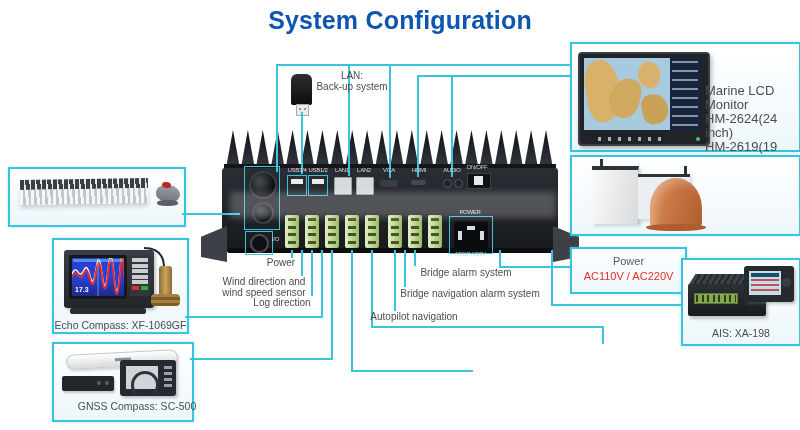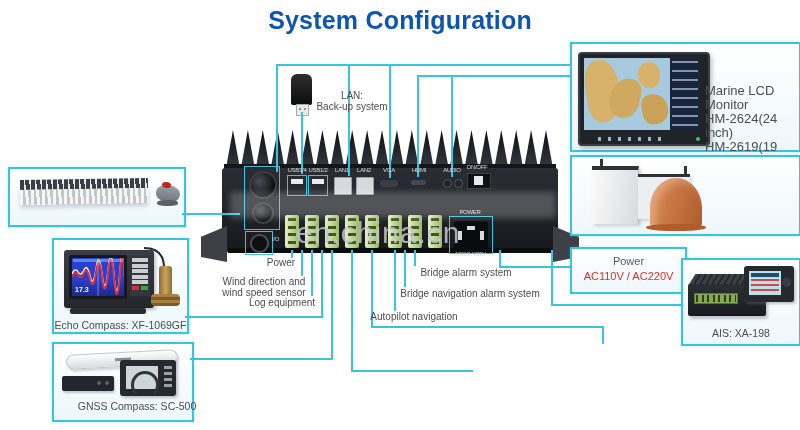--- a/index.html
+++ b/index.html
@@ -84,21 +84,20 @@
       <i class="fin"></i>
       <i class="fin"></i>
   </div>
   <div class="abs" style="left:224px;top:164px;width:332px;height:6px;background:#141619;z-index:1"></div>
   <div class="abs" style="left:222px;top:168px;width:336px;height:84px;border-radius:3px;background:linear-gradient(180deg,#2a2d33,#17191d);z-index:1"></div>
   <div class="abs" style="left:201px;top:226px;width:26px;height:36px;background:#3d4147;clip-path:polygon(100% 0,100% 100%,0 86%,0 30%);z-index:1"></div>
   <div class="abs" style="left:553px;top:226px;width:26px;height:36px;background:#3d4147;clip-path:polygon(0 0,0 100%,100% 86%,100% 30%);z-index:1"></div>
   <div class="abs" style="left:228px;top:248px;width:324px;height:5px;background:#0c0d0f;z-index:2"></div>
 
   <div class="abs" style="left:230px;top:192px;width:326px;height:26px;background:rgba(255,255,255,.22);filter:blur(3px);z-index:6"></div>
-  <div class="abs" style="left:296px;top:216px;font-size:30px;color:#c2c6ca;opacity:.85;z-index:6;letter-spacing:1px">en.china.cn</div>
 
   <div class="cybox" style="left:244px;top:166px;width:34px;height:62px">
     <div class="abs" style="left:4px;top:4px;width:24px;height:24px;border-radius:50%;border:2px solid #3a3d43;background:radial-gradient(circle at 35% 35%,#4a4e55,#0c0d10 70%)"></div>
     <div class="abs" style="left:7px;top:35px;width:18px;height:18px;border-radius:50%;border:2px solid #3a3d43;background:radial-gradient(circle at 35% 35%,#44484f,#0b0c0e 70%)"></div>
   </div>
   <div class="cybox" style="left:245px;top:231px;width:26px;height:22px">
     <div class="abs" style="left:4px;top:2px;width:15px;height:15px;border-radius:50%;border:2px solid #4a4e55;background:#0e0f11"></div>
   </div>
   <div class="plbl" style="left:272px;top:236px">I/O</div>
 
@@ -160,21 +159,21 @@
       <div class="abs" style="left:13px;top:5px;width:8px;height:4px;background:#d9dcdf"></div>
     </div>
   </div>
   <div class="plbl" style="left:443px;top:251px;width:54px;font-size:5.5px;z-index:4">AC110V-220V</div>
 
   <div class="abs" style="left:291px;top:74px;width:21px;height:31px;background:linear-gradient(180deg,#2e2e2e,#0d0d0d);border-radius:6px 6px 2px 2px;z-index:2"></div>
   <div class="abs" style="left:296px;top:104px;width:11px;height:10px;background:#e8eaec;border:1px solid #a7abaf;z-index:2">
     <div class="abs" style="left:2px;top:3px;width:2px;height:2px;background:#8a8e92"></div>
     <div class="abs" style="left:7px;top:3px;width:2px;height:2px;background:#8a8e92"></div>
   </div>
-  <div class="lbl" style="left:300px;top:90px;width:104px">
+  <div class="lbl" style="left:300px;top:70px;width:104px">
     <span>LAN:</span><br>
     <span>Back-up system</span>
   </div>
 
   <div class="pbox" style="left:8px;top:167px;width:174px;height:56px">
     <div class="abs" style="left:10px;top:10px;width:128px;height:10px;background:repeating-linear-gradient(90deg,#3b3e42 0 4px,#e8e9ea 4px 5.5px);transform:rotate(-1deg)"></div>
     <div class="abs" style="left:10px;top:20px;width:128px;height:15px;background:repeating-linear-gradient(90deg,#f5f6f7 0 3px,#c3c6c9 3px 5.5px);box-shadow:0 3px 4px rgba(120,130,140,.35);transform:rotate(-1deg)"></div>
     <div class="abs" style="left:146px;top:16px;width:24px;height:17px;background:linear-gradient(180deg,#9aa0a6,#6f757c);border-radius:50% 50% 45% 45%;transform:rotate(8deg)"></div>
     <div class="abs" style="left:152px;top:13px;width:9px;height:6px;background:#c32222;border-radius:50%;transform:rotate(8deg)"></div>
     <div class="abs" style="left:147px;top:31px;width:21px;height:6px;background:#5c6167;border-radius:40%"></div>
@@ -277,18 +276,18 @@
     <div class="blbl" style="left:0;top:56px;width:166px">GNSS Compass: SC-500</div>
   </div>
 
 
 
   <div class="lbl" style="left:246px;top:257px;width:70px">Power</div>
   <div class="lbl" style="left:204px;top:276px;width:120px">
     <span>Wind direction and</span><br>
     <span>wind speed sensor</span>
   </div>
-  <div class="lbl" style="left:222px;top:297px;width:120px">Log equipment</div>
+  <div class="lbl" style="left:222px;top:297px;width:120px">Log direction</div>
   <div class="lbl" style="left:362px;top:311px;width:104px">Autopilot navigation</div>
   <div class="lbl" style="left:395px;top:288px;width:150px">Bridge navigation alarm system</div>
   <div class="lbl" style="left:416px;top:267px;width:100px">Bridge alarm system</div>
 
 </div>
 
 </body></html>

